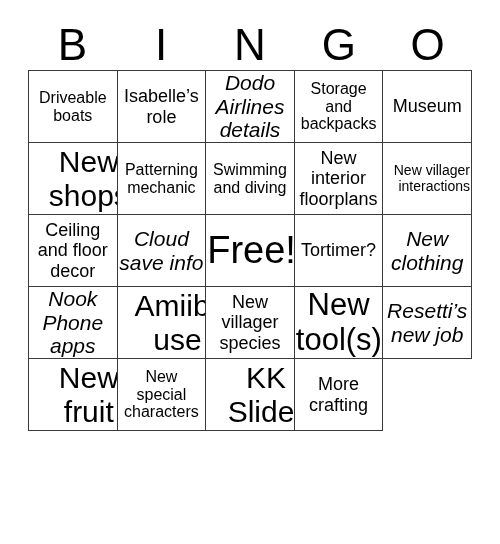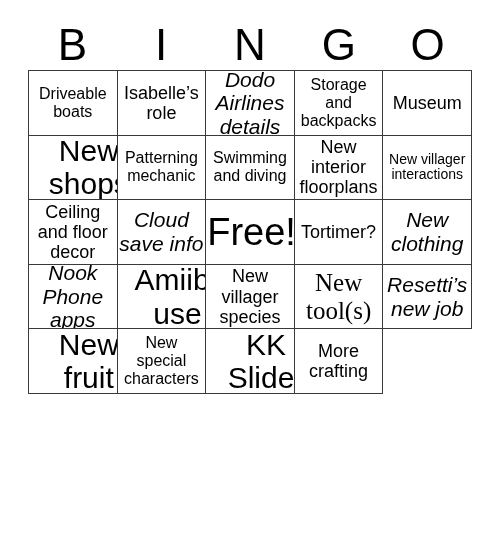--- a/index.html
+++ b/index.html
@@ -37,21 +37,21 @@
     line-height: 1;
     font-weight: 400;
     letter-spacing: 0px;
     color: #000000;
   }
   .bingo-grid {
     position: absolute;
     left: 28px;
     top: 70px;
     width: 444px;
-    height: 324px;
+    height: 361px;
     box-sizing: border-box;
     border-top: 1.4px solid #3a3a3a;
     border-left: 1.4px solid #3a3a3a;
     display: grid;
     grid-template-columns: repeat(5, 1fr);
     grid-template-rows: repeat(5, 1fr);
   }
   .bingo-cell {
     box-sizing: border-box;
     border-right: 1.4px solid #3a3a3a;
@@ -66,25 +66,25 @@
   }
   .cell-text {
     display: block;
     width: 100%;
     line-height: 1.12;
     color: #000000;
     white-space: normal;
     word-break: normal;
   }
   
-  .fs-xs  { font-size: 14px; }
+  .fs-xs  { font-size: 14px; text-align: right; }
   .fs-sm  { font-size: 16px; }
   .fs-md  { font-size: 18px; }
   .fs-lg  { font-size: 21px; font-style: italic; }
-  .fs-xl  { font-size: 25px; font-family: Liberation Serif, serif; }
+  .fs-xl  { font-size: 31px; }
   .fs-xxl { font-size: 30px; padding-left: 32px; }
   .fs-huge{ font-size: 38px; }
 </style>
 </head>
 <body>
 
 <div class="bingo-page">
 
   <div class="bingo-header">
     <div class="header-letter">B</div>

